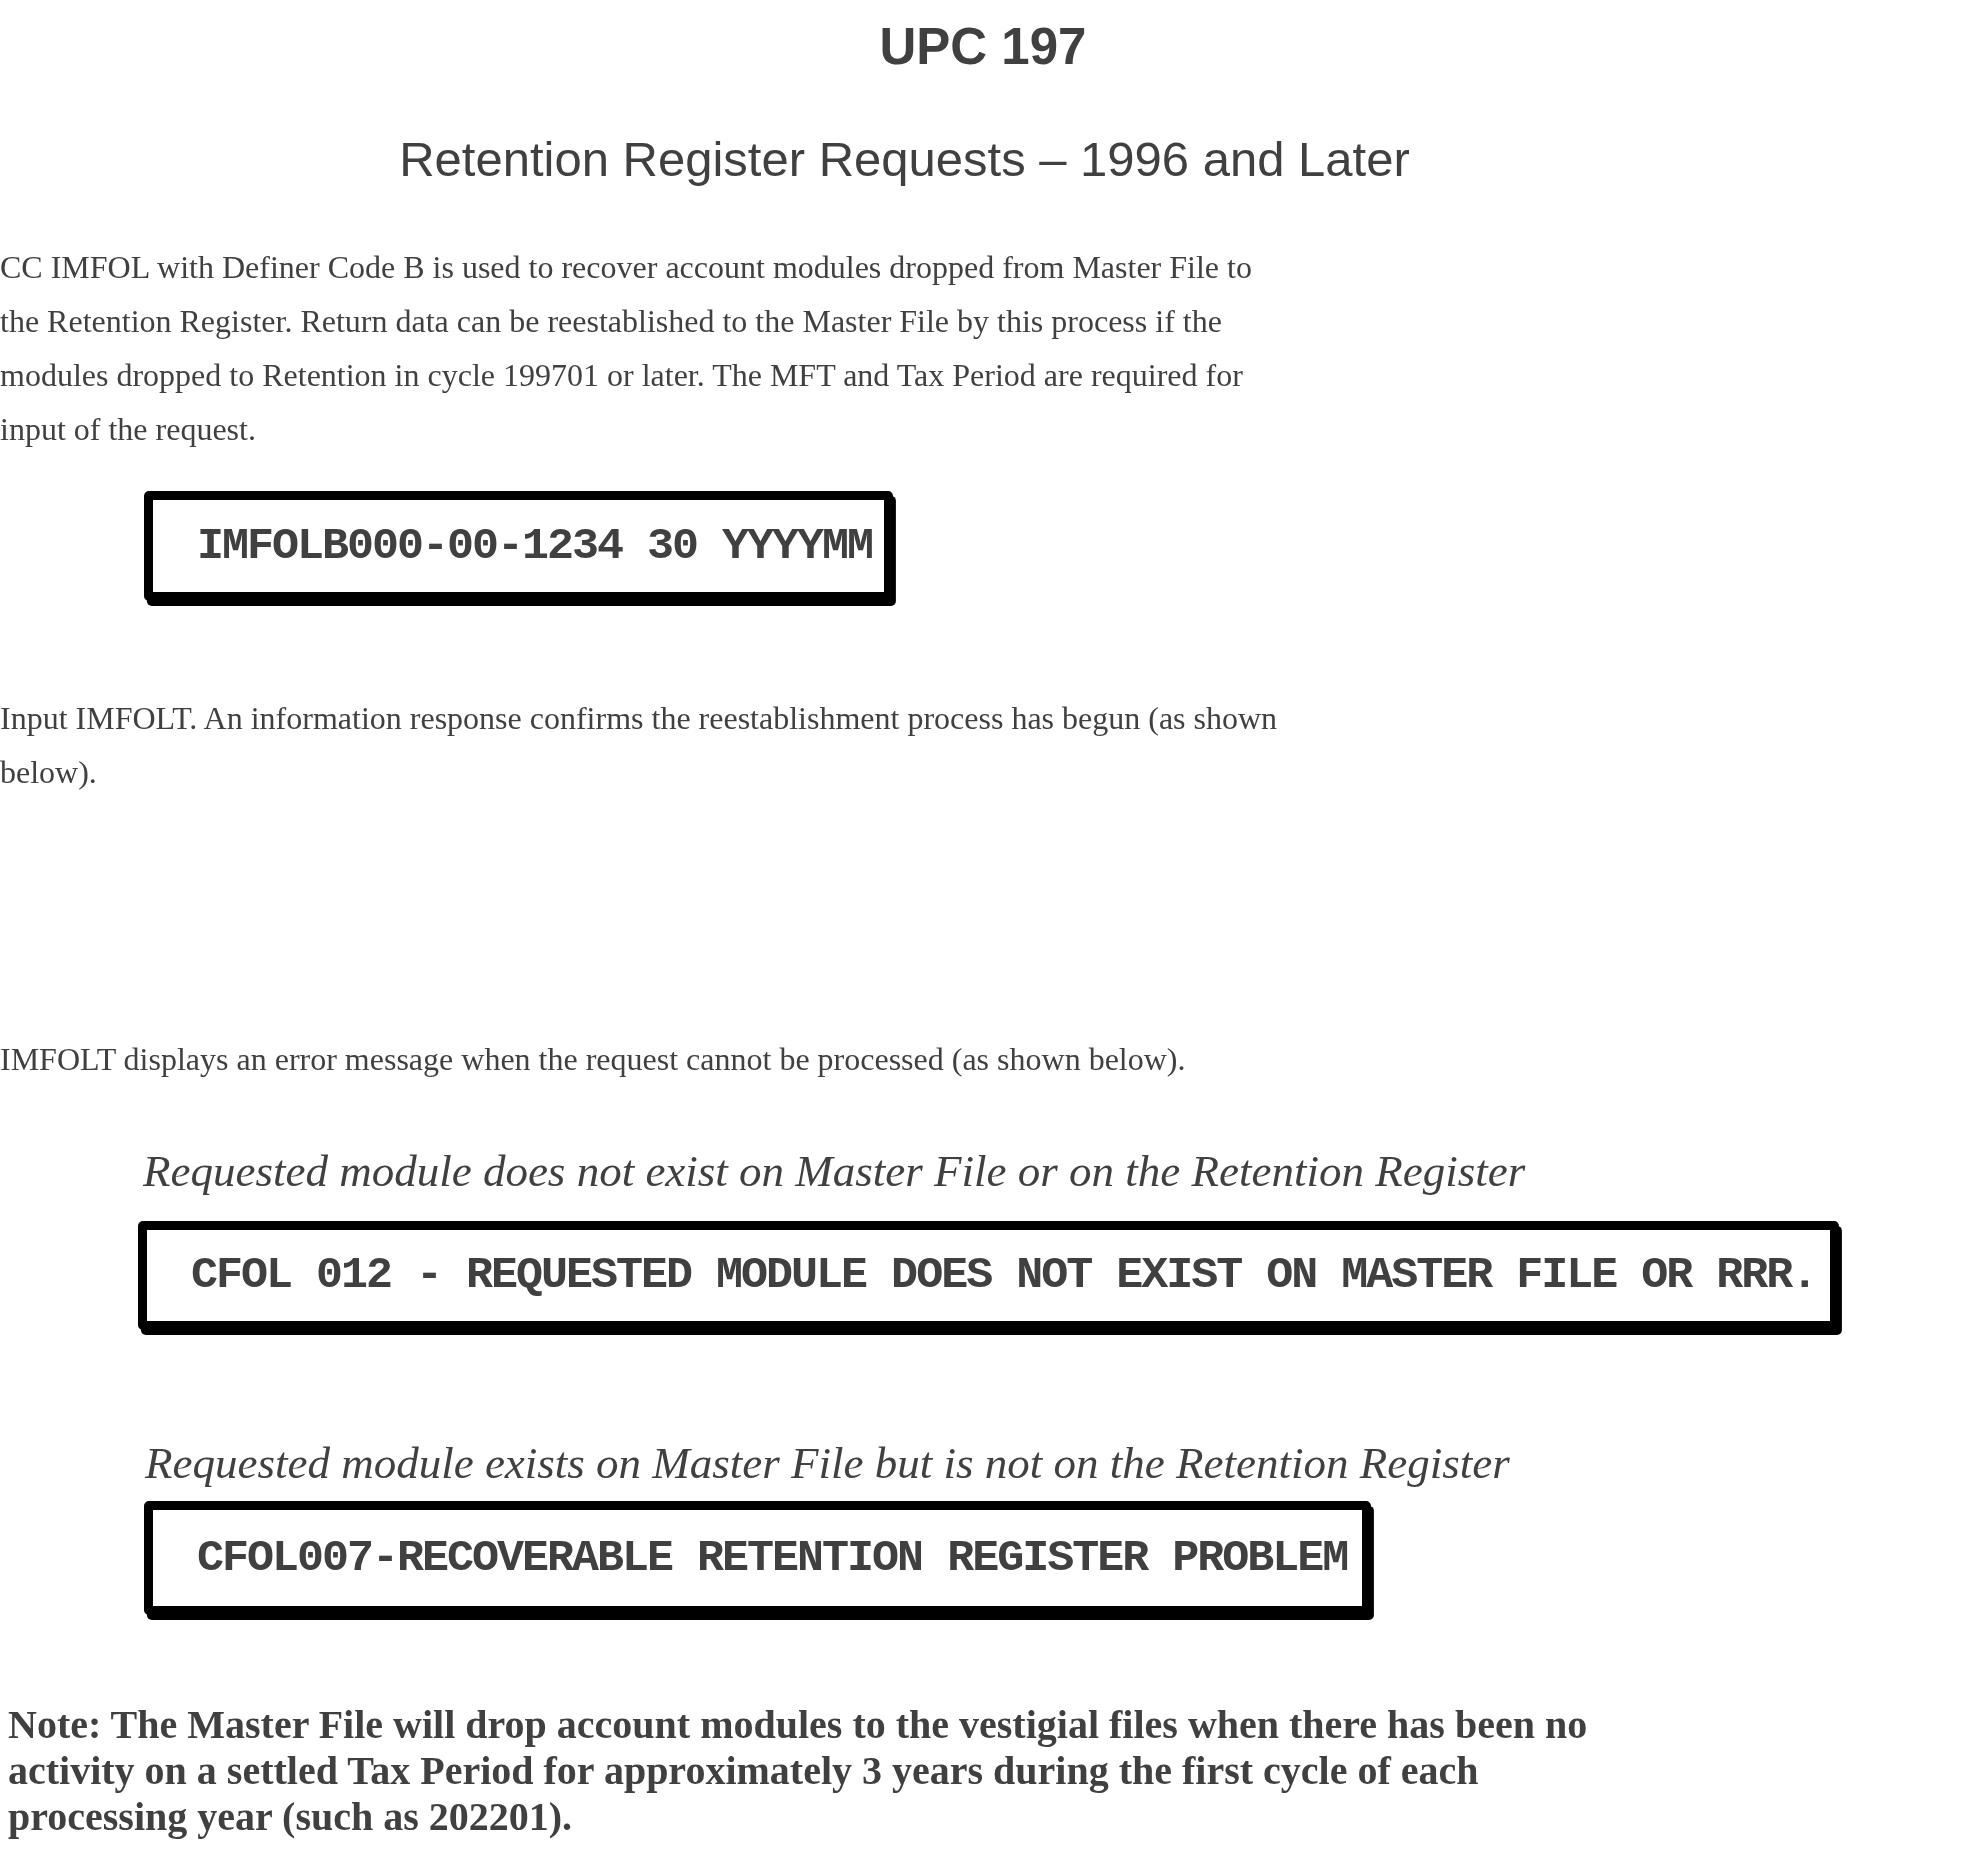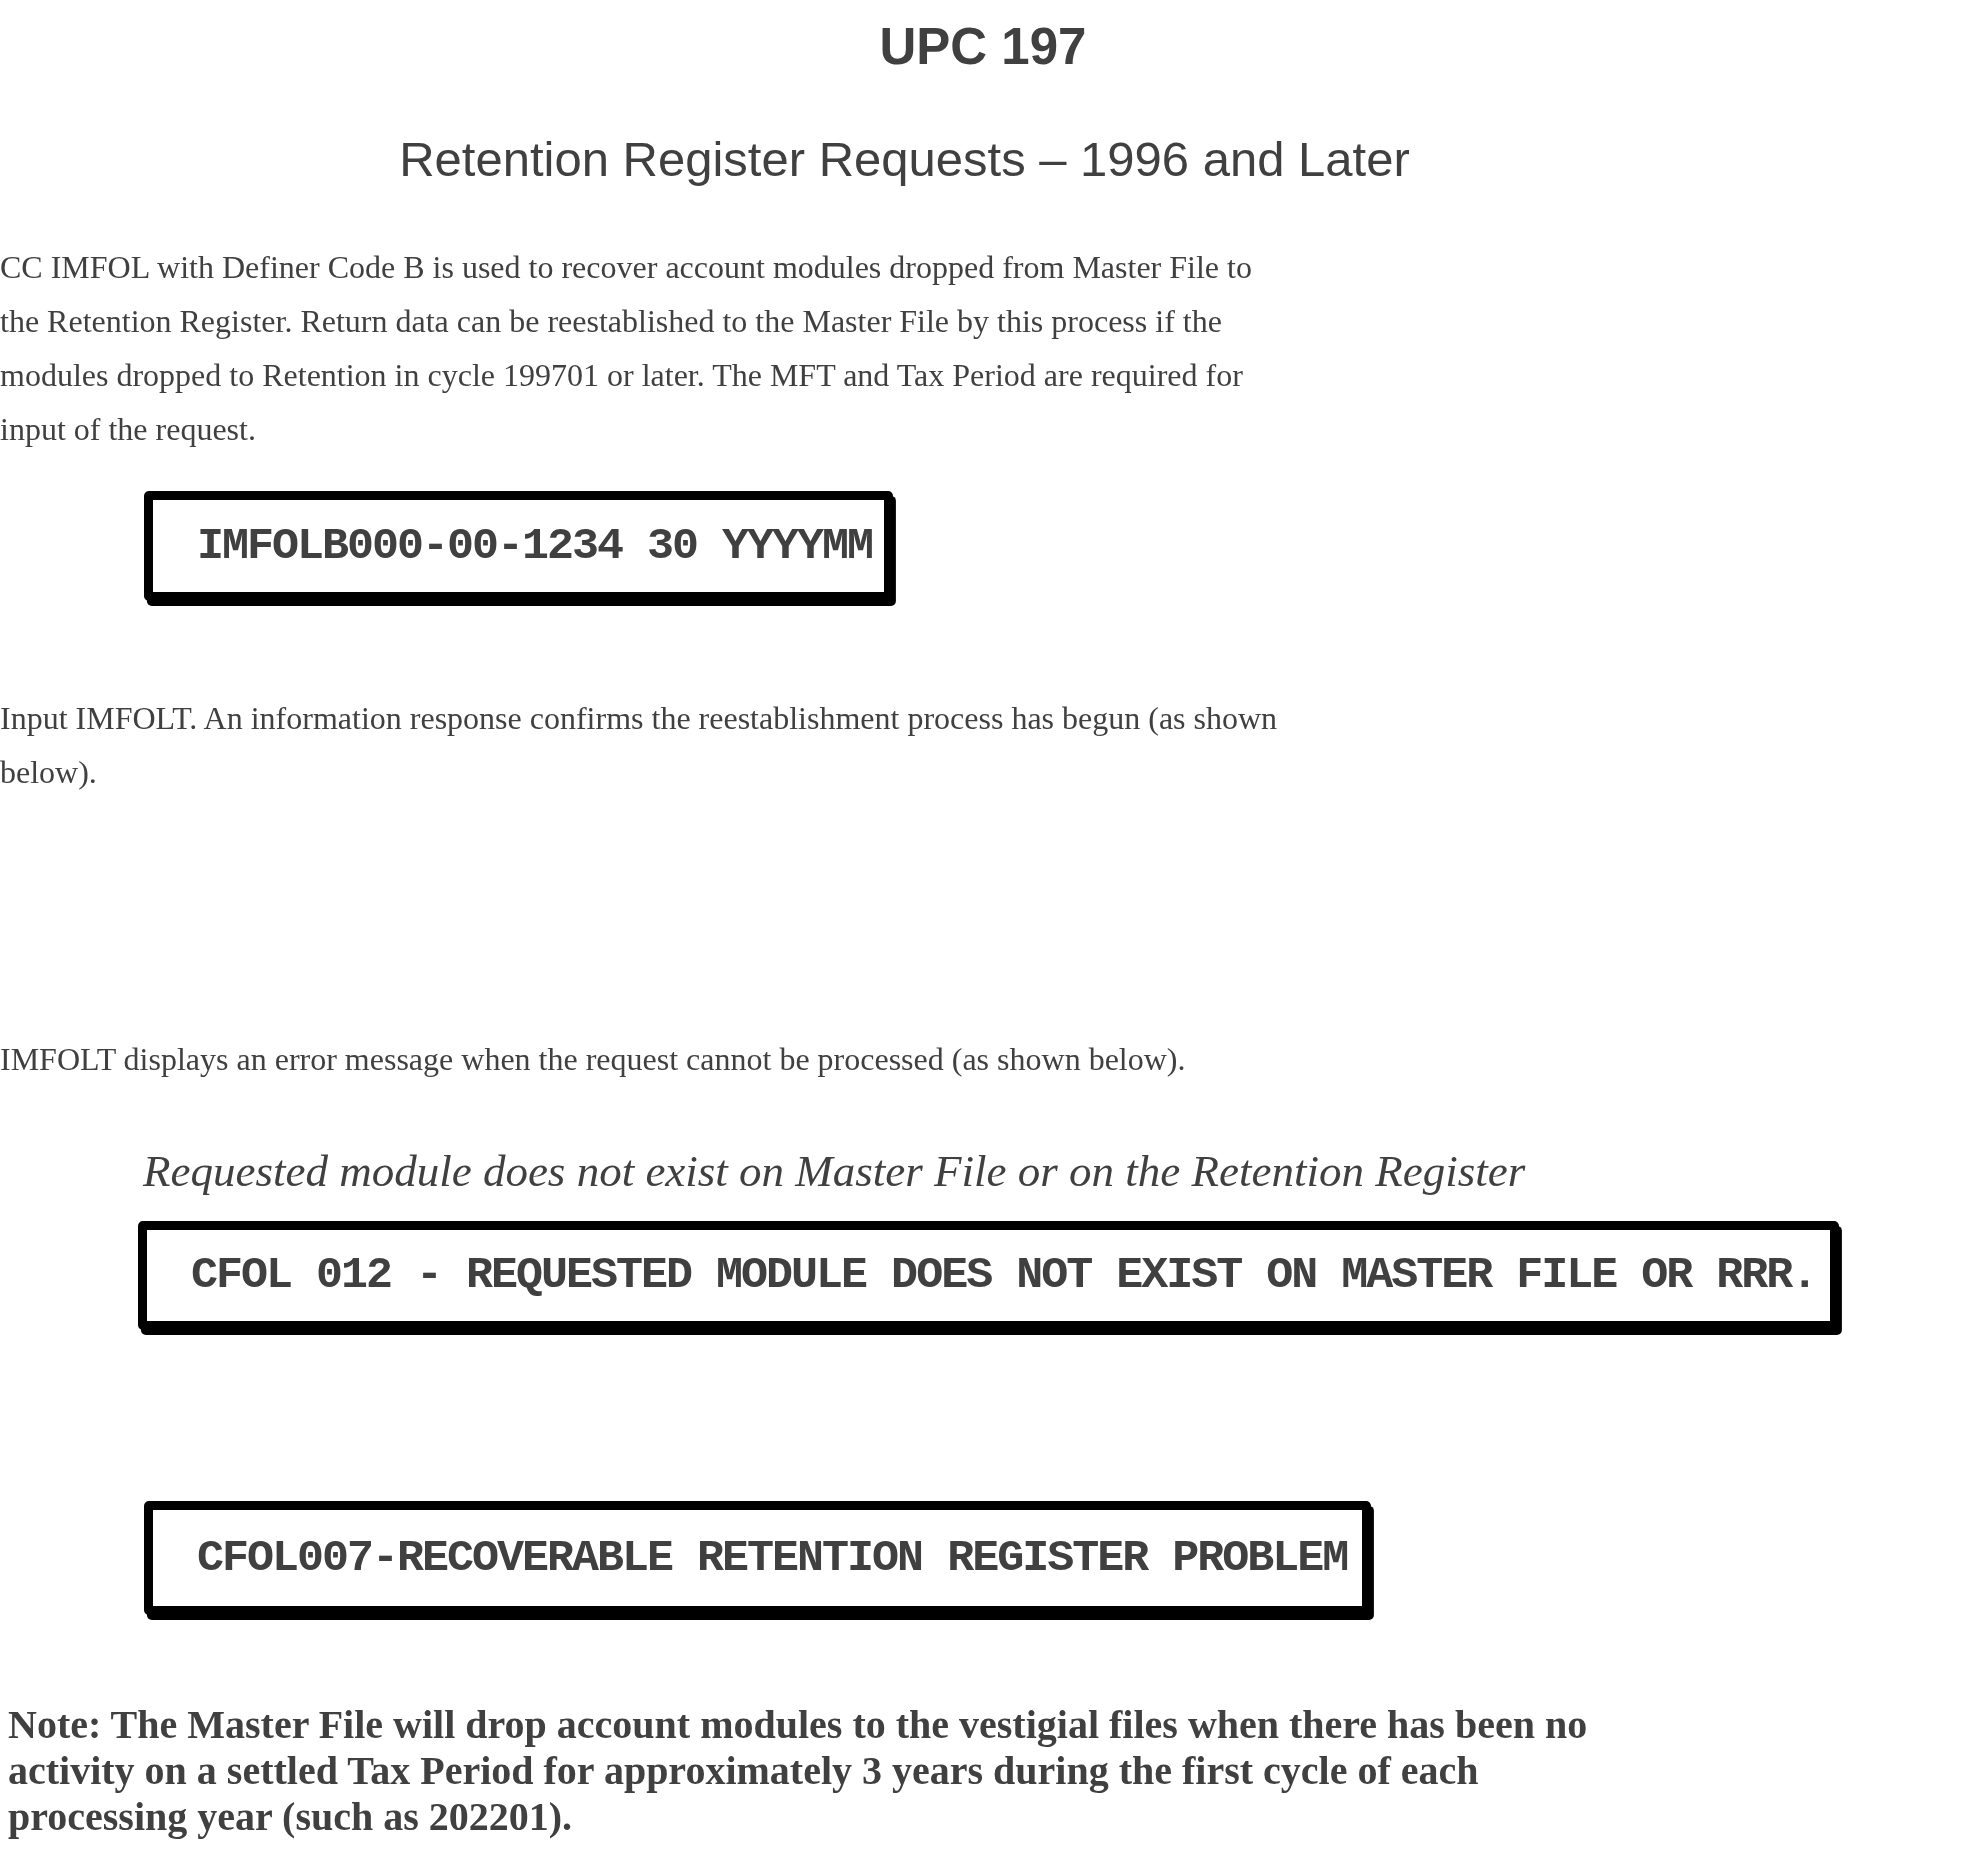--- a/index.html
+++ b/index.html
@@ -98,20 +98,21 @@
 
 
   <div class="abs para" style="top: 1008px;">IMFOLT displays an error message when the request cannot be processed (as shown below).</div>
 
   <div class="abs caption" style="left: 143px; top: 1120px;">Requested module does not exist on Master File or on the Retention Register</div>
 
   <div class="abs tbox" style="left: 138px; top: 1197px; width: 1701px; height: 109px;">
     <span class="tbox-text">CFOL 012 - REQUESTED MODULE DOES NOT EXIST ON MASTER FILE OR RRR.</span>
   </div>
 
+  <div class="abs caption" style="left: 145px; top: 1412px;">Requested module exists on Master File but is not on the Retention Register</div>
 
   <div class="abs tbox" style="left: 144px; top: 1477px; width: 1227px; height: 114px;">
     <span class="tbox-text">CFOL007-RECOVERABLE RETENTION REGISTER PROBLEM</span>
   </div>
 
   <div class="abs note" style="top: 1678px;">Note: The Master File will drop account modules to the vestigial files when there has been no
 activity on a settled Tax Period for approximately 3 years during the first cycle of each
 processing year (such as 202201).</div>
 
 </div>

